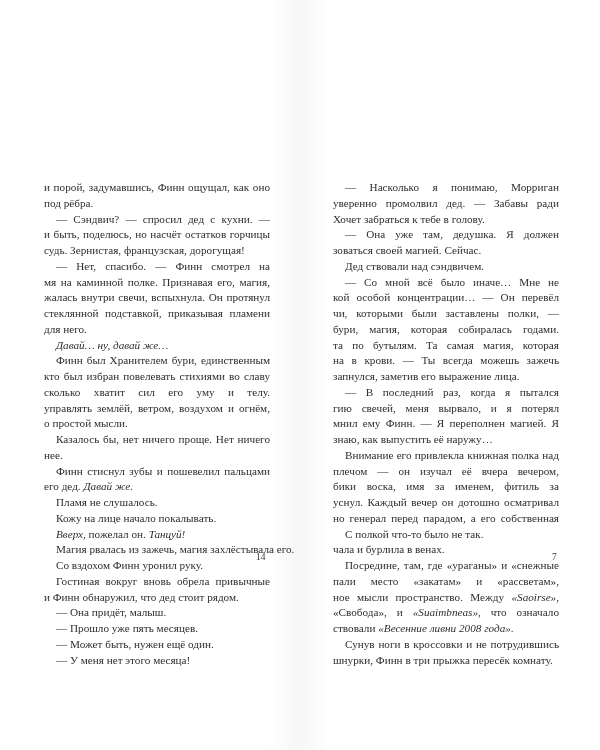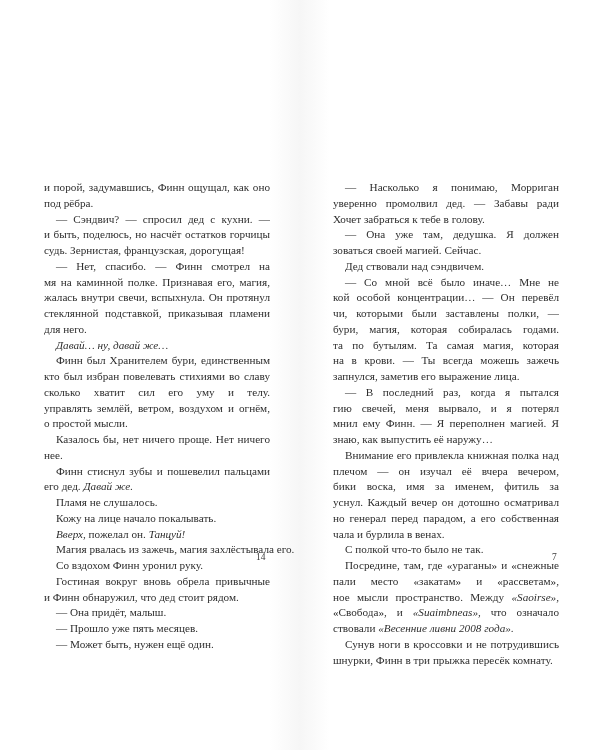--- a/index.html
+++ b/index.html
@@ -51,20 +51,21 @@
         <span class="line indent">Пламя не слушалось.</span>
         <span class="line indent">Кожу на лице начало покалывать.</span>
         <span class="line indent"><i>Вверх</i><span>, пожелал он. </span><i>Танцуй!</i></span>
         <span class="line indent">Магия рвалась из зажечь, магия захлёстывала его.</span>
         <span class="line indent">Со вздохом Финн уронил руку.</span>
         <span class="line j indent">Гостиная вокруг вновь обрела привычные очертания,</span>
         <span class="line">и Финн обнаружил, что дед стоит рядом.</span>
         <span class="line indent">— Она придёт, малыш.</span>
         <span class="line indent">— Прошло уже пять месяцев.</span>
         <span class="line indent">— Может быть, нужен ещё один.</span>
+        <span class="line indent">— У меня нет этого месяца!</span>
       </div>
     <div class="page-number">14</div>
   </div>
   <div class="page page-right">
     <div class="text-block">
         <span class="line j indent">— Насколько я понимаю, Морриган блефует, — не-</span>
         <span class="line j">уверенно промолвил дед. — Забавы ради нервирует тебя.</span>
         <span class="line">Хочет забраться к тебе в голову.</span>
         <span class="line j indent">— Она уже там, дедушка. Я должен научиться поль-</span>
         <span class="line">зоваться своей магией. Сейчас.</span>
@@ -78,22 +79,22 @@
         <span class="line">запнулся, заметив его выражение лица.</span>
         <span class="line j indent">— В последний раз, когда я пытался использовать ма-</span>
         <span class="line j">гию свечей, меня вырвало, и я потерял сознание, — напо-</span>
         <span class="line j">мнил ему Финн. — Я переполнен магией. Я просто не</span>
         <span class="line">знаю, как выпустить её наружу…</span>
         <span class="line j indent">Внимание его привлекла книжная полка над дедовым</span>
         <span class="line j">плечом — он изучал её вчера вечером, пересчитывая стол-</span>
         <span class="line j">бики воска, имя за именем, фитиль за фитилём, пока не</span>
         <span class="line j">уснул. Каждый вечер он дотошно осматривал свечи, слов-</span>
         <span class="line j">но генерал перед парадом, а его собственная магия шквор-</span>
+        <span class="line indent">С полкой что-то было не так.</span>
         <span class="line">чала и бурлила в венах.</span>
-        <span class="line indent">С полкой что-то было не так.</span>
         <span class="line j indent">Посредине, там, где «ураганы» и «снежные бури» усту-</span>
         <span class="line j">пали место «закатам» и «рассветам», виднелось крохот-</span>
         <span class="line j"><span>ное мысли пространство. Между </span><i>«Saoirse»</i><span>, что означало</span></span>
         <span class="line j"><span>«Свобода», и </span><i>«Suaimbneas»</i><span>, что означало «Мир», отсут-</span></span>
         <span class="line"><span>ствовали </span><i>«Весенние ливни 2008 года»</i><span>.</span></span>
         <span class="line j indent">Сунув ноги в кроссовки и не потрудившись развязать</span>
         <span class="line">шнурки, Финн в три прыжка пересёк комнату.</span>
       </div>
     <div class="page-number">7</div>
   </div>

